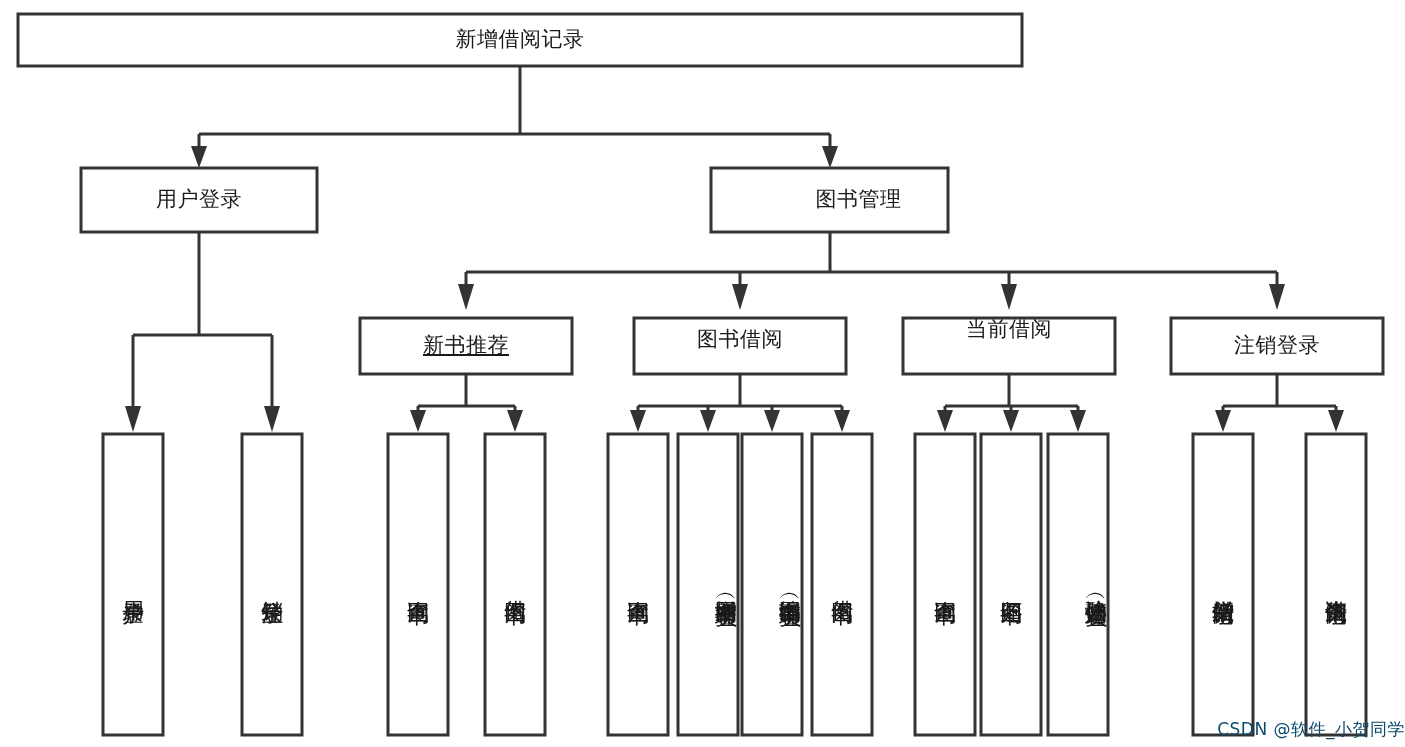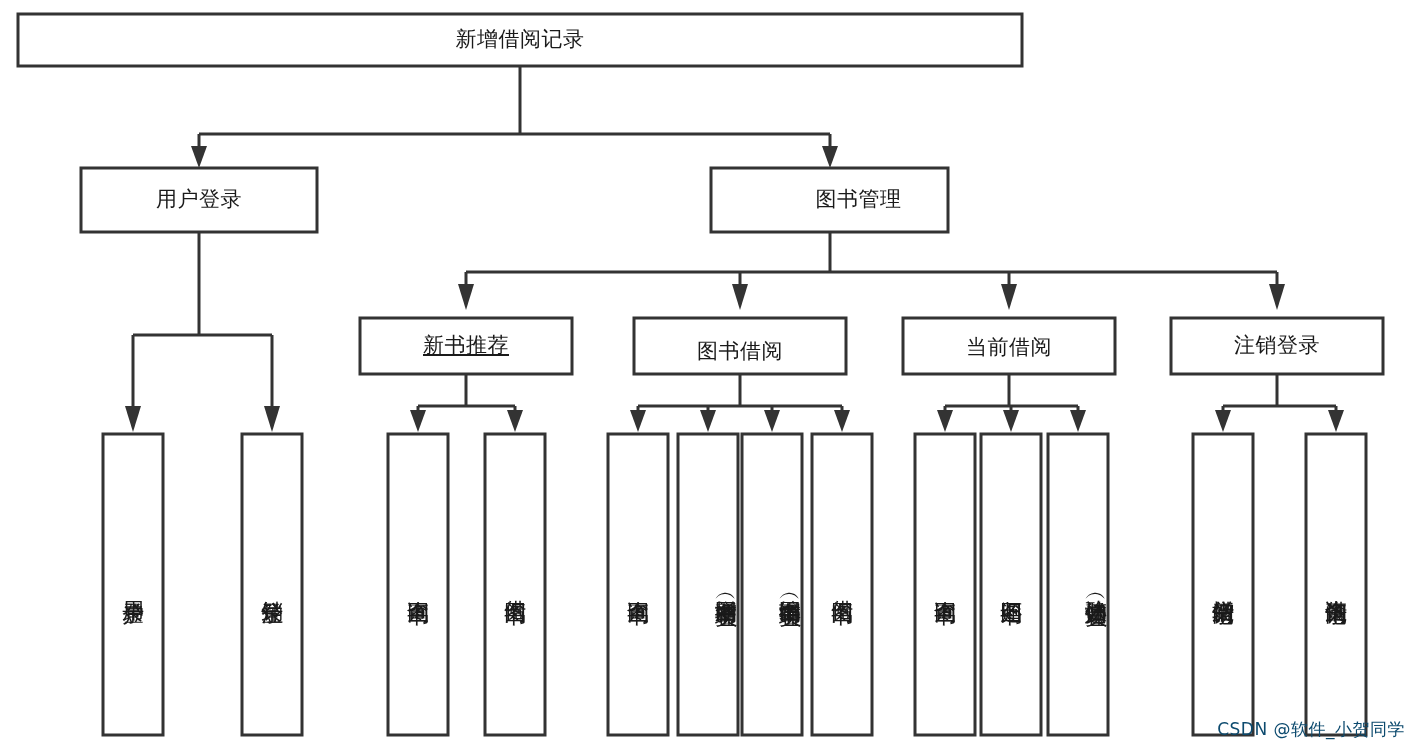--- a/index.html
+++ b/index.html
@@ -174,23 +174,23 @@
   </svg>
 
   <div class="node-label horizontal" style="left:18px; top:14px; width:1004px; height:52px;">新增借阅记录</div>
 
   <div class="node-label horizontal" style="left:81px; top:168px; width:236px; height:64px;">用户登录</div>
 
   <div class="node-label horizontal" style="left:711px; top:168px; width:237px; height:64px;padding-left:29px;">图书管理</div>
 
   <div class="node-label horizontal" style="left:360px; top:318px; width:212px; height:56px;text-decoration:underline;">新书推荐</div>
 
-  <div class="node-label horizontal" style="left:634px; top:324px; width:212px; height:56px;">图书借阅</div>
-
-  <div class="node-label horizontal" style="left:903px; top:320px; width:212px; height:56px;">当前借阅</div>
+  <div class="node-label horizontal" style="left:634px; top:312px; width:212px; height:56px;">图书借阅</div>
+
+  <div class="node-label horizontal" style="left:903px; top:302px; width:212px; height:56px;">当前借阅</div>
 
   <div class="node-label horizontal" style="left:1171px; top:318px; width:212px; height:56px;">注销登录</div>
 
   <div class="node-label vertical mid" style="left:103px; top:434px; width:60px; height:301px;">用户登录</div>
 
   <div class="node-label vertical mid" style="left:242px; top:434px; width:60px; height:301px;">注销登录</div>
 
   <div class="node-label vertical mid" style="left:388px; top:434px; width:60px; height:301px;">查询图书</div>
 
   <div class="node-label vertical mid" style="left:485px; top:434px; width:60px; height:301px;">借阅图书</div>

